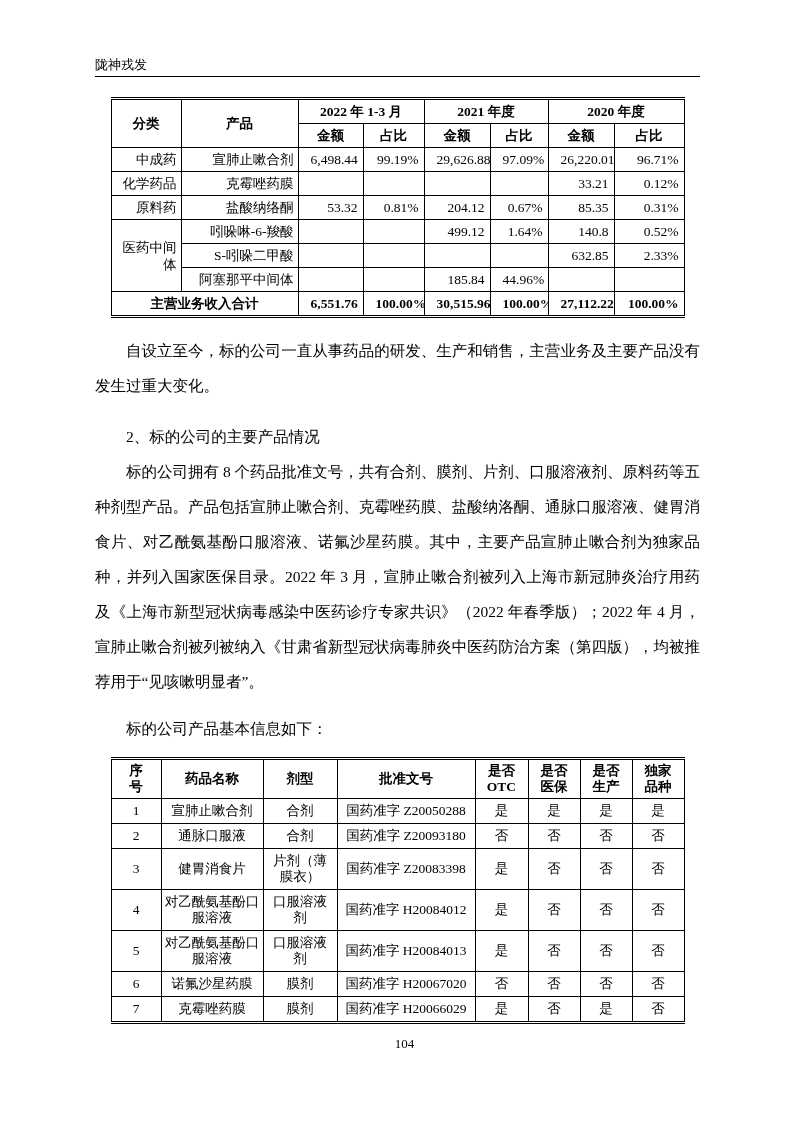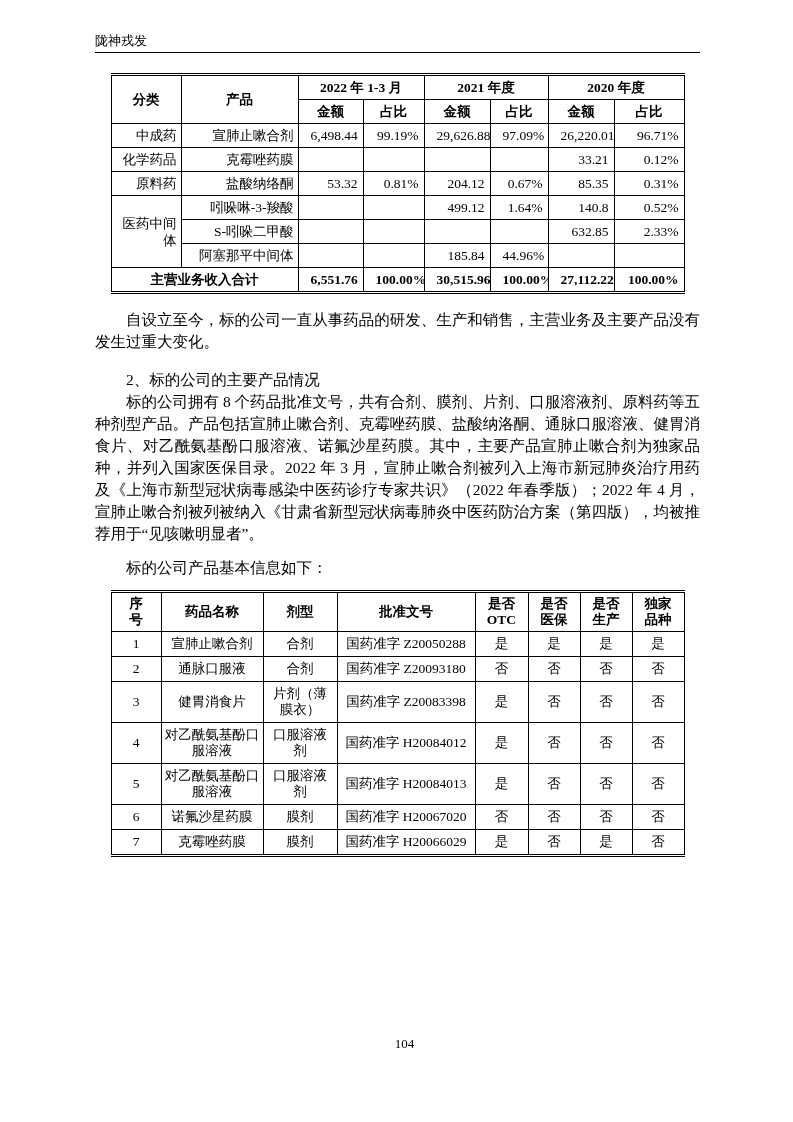--- a/index.html
+++ b/index.html
@@ -11,21 +11,21 @@
     margin: 0 auto;
     background: #ffffff;
     color: #000;
     font-family: "Liberation Serif", "DejaVu Serif", serif;
     overflow: hidden;
   }
   .content { margin: 0 93px 0 95px; }
 
   
   .page-header {
-    padding-top: 32px;
+    padding-top: 56px;
     display: flex;
     justify-content: space-between;
     align-items: baseline;
     font-size: 13px;
     line-height: 17px;
     border-bottom: 1px solid #000;
     padding-bottom: 3px;
   }
 
   
@@ -55,21 +55,21 @@
   .rev-table td.total-label { text-align: center; font-weight: bold; }
 
   
   .prod-table { margin-top: 11px; }
   .prod-table th { white-space: pre-line; line-height: 16px; }
   .prod-table td { text-align: center; line-height: 16px; padding: 4px 3px; }
 
   
   .para {
     font-size: 15.5px;
-    line-height: 22px;
+    line-height: 35px;
     text-align: justify;
     text-indent: 2em;
     margin: 0;
   }
   .p1 { margin-top: 15px; }
   .h-numbered { margin-top: 16px; }
   .h-sub { margin-top: 16px; }
   .p2 { margin-top: 0; }
   .p3 { margin-top: 12px; }
 
@@ -144,21 +144,21 @@
         <td class="prod">盐酸纳络酮</td>
         <td class="num">53.32</td>
         <td class="num">0.81%</td>
         <td class="num">204.12</td>
         <td class="num">0.67%</td>
         <td class="num">85.35</td>
         <td class="num">0.31%</td>
       </tr>
       <tr>
         <td class="cat" rowspan="3">医药中间体</td>
-        <td class="prod">吲哚啉-3-羧酸</td>
+        <td class="prod">吲哚啉-6-羧酸</td>
         <td class="num"></td>
         <td class="num"></td>
         <td class="num">499.12</td>
         <td class="num">1.64%</td>
         <td class="num">140.8</td>
         <td class="num">0.52%</td>
       </tr>
       <tr>
         <td class="prod">S-吲哚二甲酸</td>
         <td class="num"></td>

